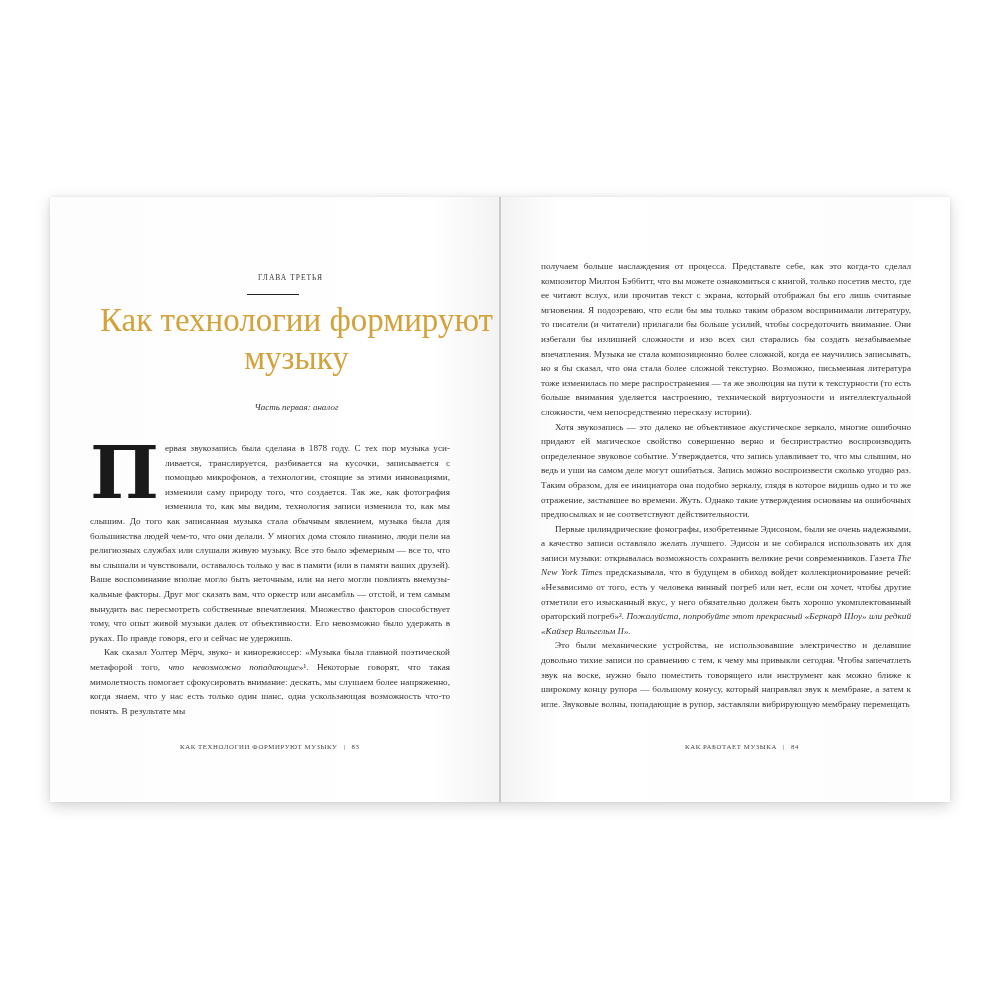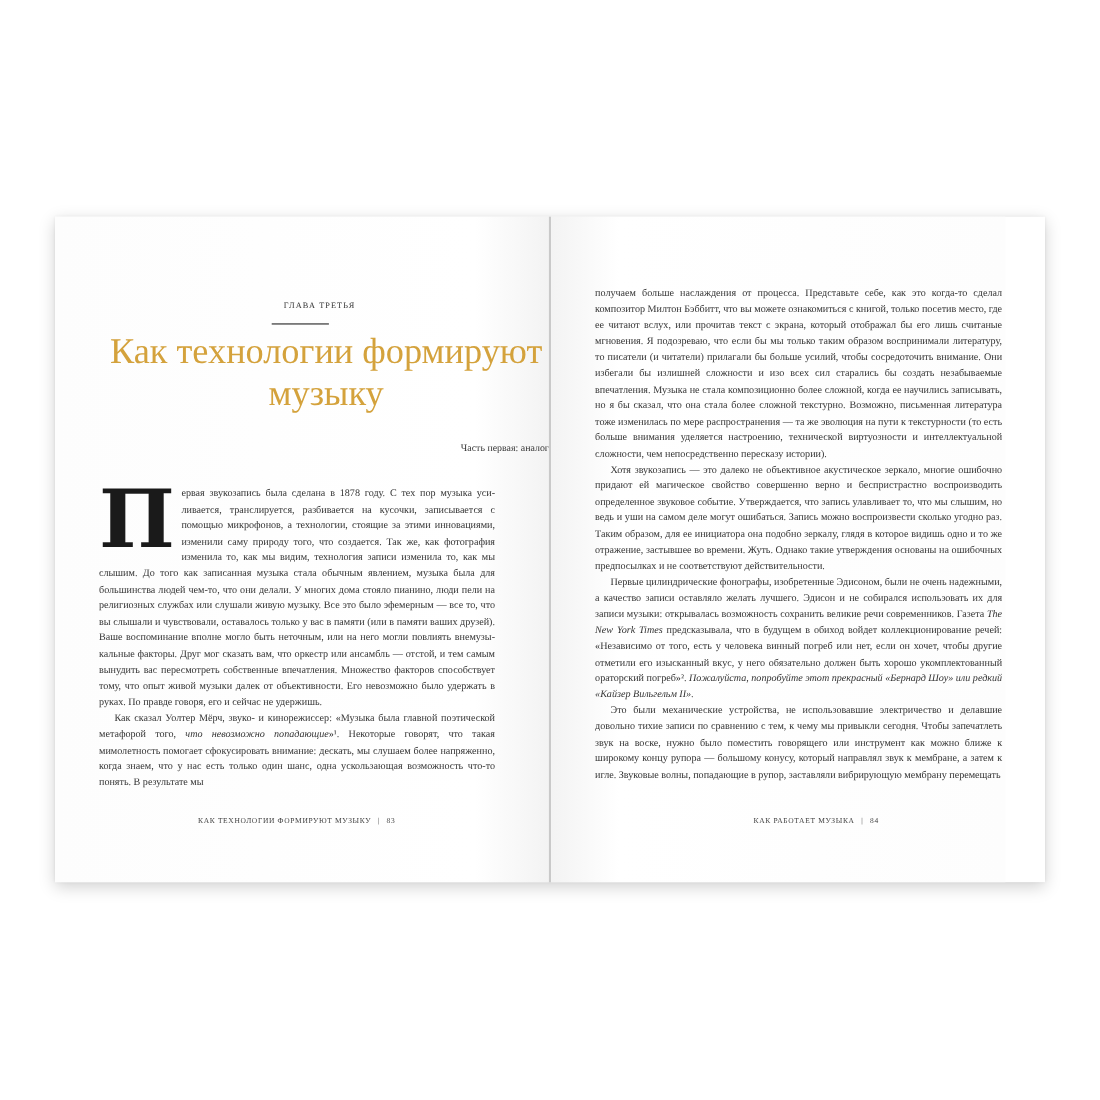--- a/index.html
+++ b/index.html
@@ -21,21 +21,21 @@
       position: absolute; left: 0; width: 100%; top: 76px; text-align: center; padding-left: 32px; box-sizing: border-box;
       font-size: 7.5px; letter-spacing: 1px; color: #333; text-transform: uppercase;
     }
     .chapter-rule { position: absolute; left: 197px; top: 97px; width: 52px; height: 1px; background: #222; }
     .chapter-title {
       position: absolute; left: 0; width: 100%; top: 104px; padding-left: 44px; box-sizing: border-box;
       text-align: center; color: #d4a23c; font-size: 33px; line-height: 38px;
     }
     .part-title {
       position: absolute; left: 0; width: 100%; top: 205px; padding-left: 44px; box-sizing: border-box;
-      text-align: right; font-size: 9px; color: #333;
+      text-align: center; font-style: italic; font-size: 9px; color: #333;
     }
 
     .text {
       position: absolute; font-size: 9.2px; line-height: 14.6px; text-align: justify; color: #333;
       hyphens: manual;
     }
     .left .text { left: 40px; top: 244px; width: 360px; }
     .right .text { left: 40px; top: 62px; width: 370px; }
     .text p { margin: 0; text-indent: 14px; }
     .text p.first { text-indent: 0; }

